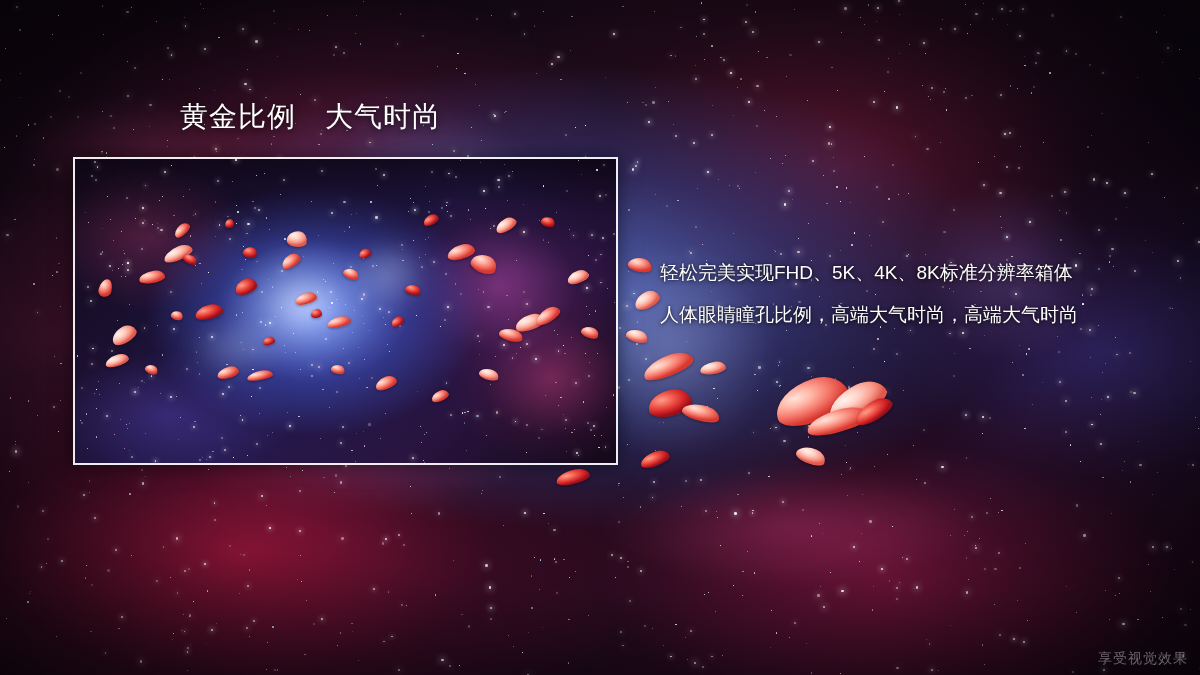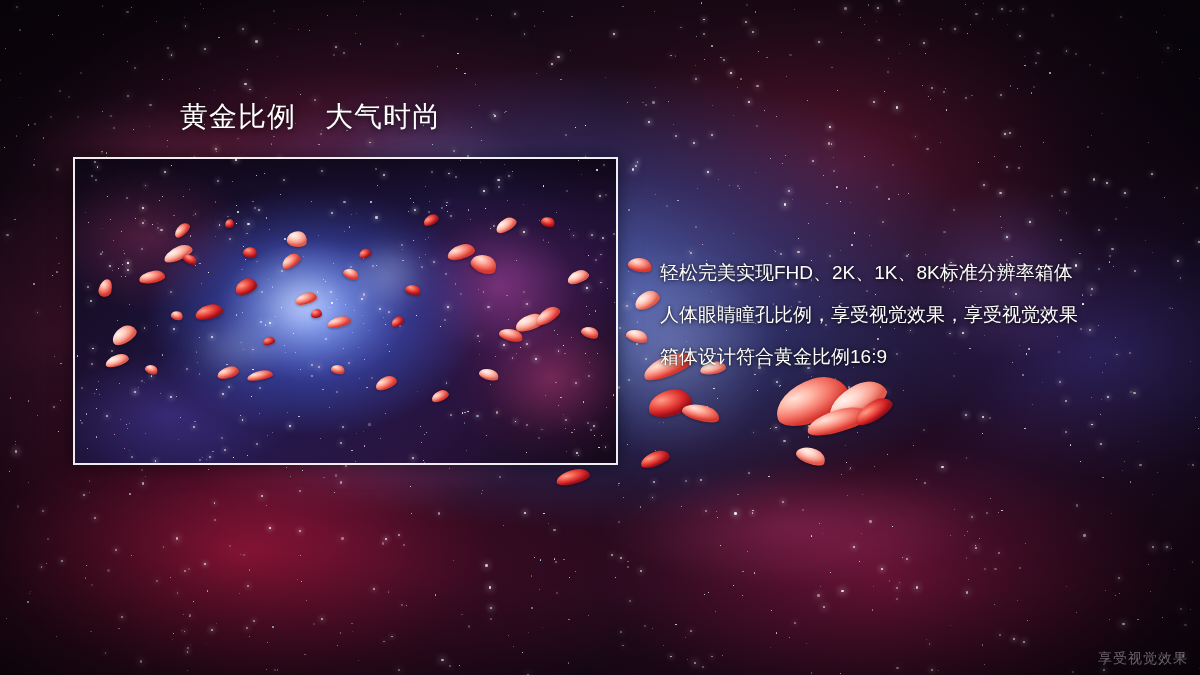--- a/index.html
+++ b/index.html
@@ -1762,20 +1762,19 @@
       </div>
       <div class="petal deep" style="left:640px;top:452px;width:30px;height:14px;transform:rotate(-18deg);opacity:1;">
         <i></i>
       </div>
       <div class="petal deep" style="left:556px;top:470px;width:34px;height:14px;transform:rotate(-12deg);opacity:1;">
         <i></i>
       </div>
     </div>
 
   <div id="body-text">
-    <div class="line">轻松完美实现FHD、2K、1K、8K标准分辨率箱体</div>
-    <div class="line">人体眼睛瞳孔比例，享受视觉效果，享受视觉效果</div>
-    <div class="line">箱体设计符合黄金比例16:9</div>
+    <div class="line">轻松完美实现FHD、5K、4K、8K标准分辨率箱体</div>
+    <div class="line">人体眼睛瞳孔比例，高端大气时尚，高端大气时尚</div>
   </div>
 
   <div id="watermark">享受视觉效果</div>
 
 </div>
 
 </body></html>

